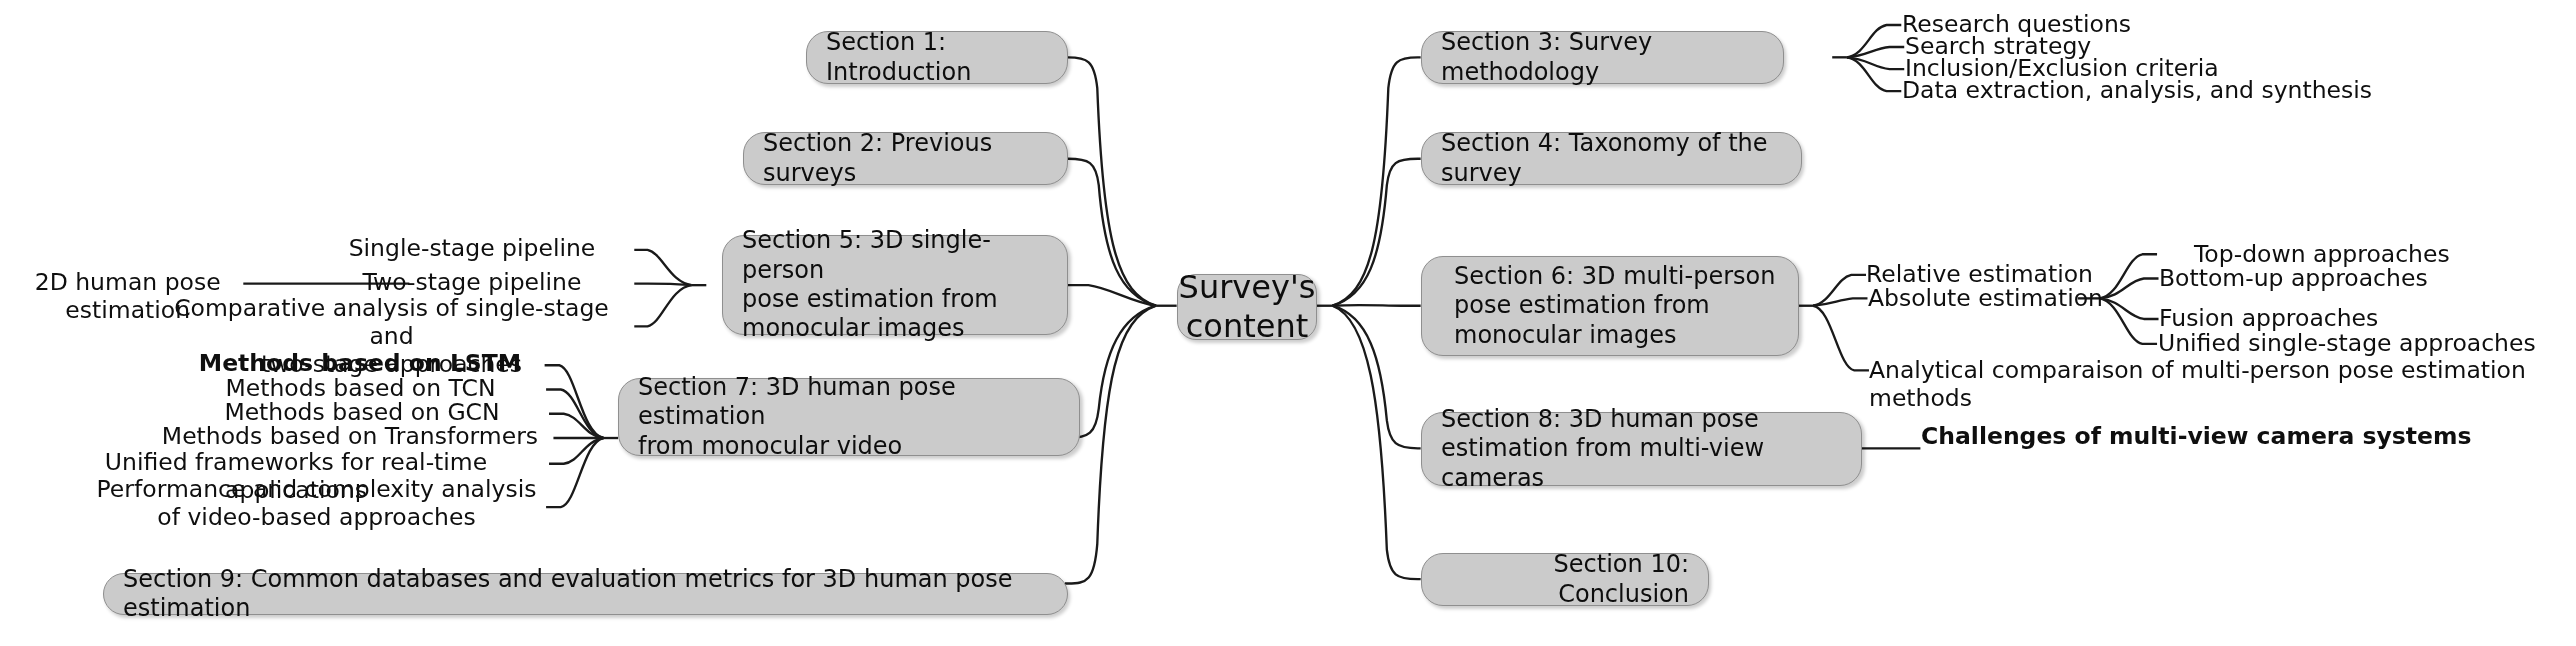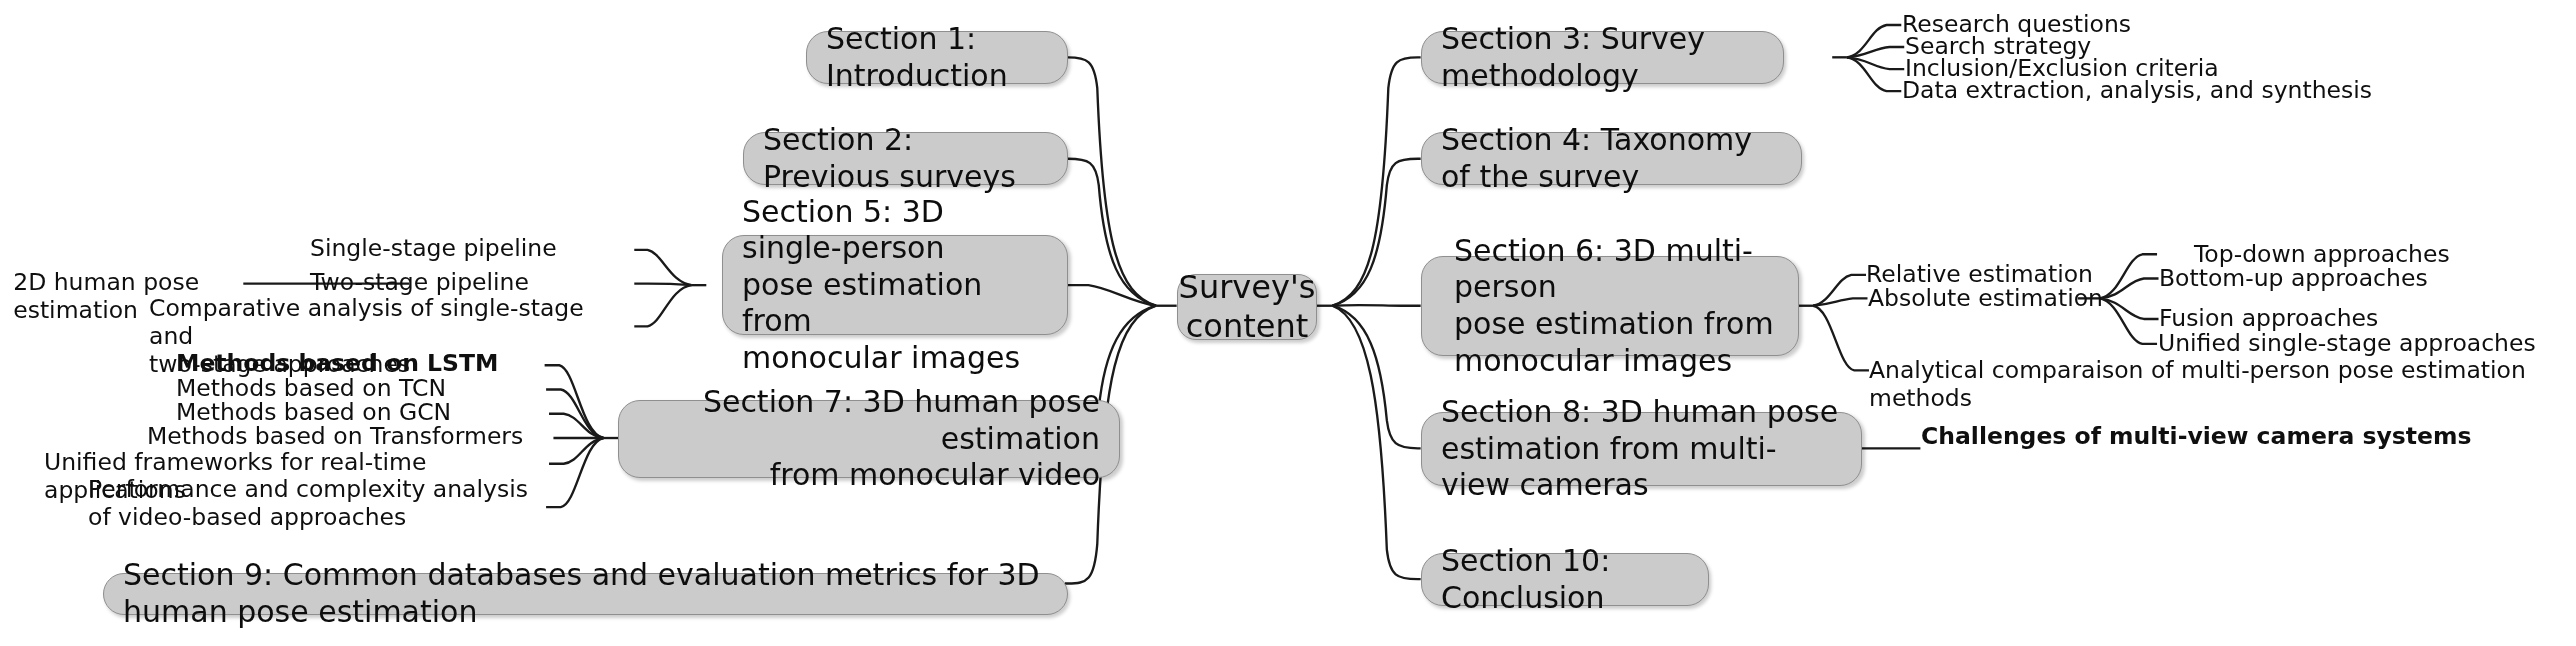--- a/index.html
+++ b/index.html
@@ -26,42 +26,42 @@
   .node{
     position:absolute;
     box-sizing:border-box;
     background:#cbcbcb;
     border:1.8px solid #8f8f8f;
     border-radius:22px;
     box-shadow:2.2px 2.9px 3.7px rgba(0,0,0,0.20);
     display:flex;
     align-items:center;
     color:#0d0d0d;
-    font-size:30px;
+    font-size:24px;
     line-height:1.22;
     padding:0 19px;
     white-space:pre-line;
   }
   .node.center{
     border-radius:19px;
     text-align:center;
     justify-content:center;
     font-size:32px;
   }
 
   
   .leaf{
     position:absolute;
     color:#111111;
     font-size:23.5px;
     line-height:1.20;
     white-space:pre-line;
     color:#0f0f0f;
   }
-  .leaf.r{ text-align:left; }
+  .leaf.r{ text-align:center; }
   .leaf.l{ text-align:left; }
 </style>
 </head>
 <body>
 
 <div id="stage">
 
   <svg id="wires" viewBox="0 0 3503 879">
 
     <path d="M1572,416 C1520,400 1500,330 1492,120 C1488,82 1478,78 1452,78 L1448,78"></path>
@@ -125,21 +125,21 @@
   </svg>
 
   <div class="node" style="left:806px;top:31px;width:262px;height:53px;">Section 1: Introduction</div>
 
   <div class="node" style="left:743px;top:132px;width:325px;height:53px;">Section 2: Previous surveys</div>
 
   <div class="node" style="left:722px;top:235px;width:346px;height:100px;">Section 5: 3D single-person
 pose estimation from
 monocular images</div>
 
-  <div class="node" style="left:618px;top:400px;width:502px;height:78px;text-align:right;">Section 7: 3D human pose estimation
+  <div class="node" style="left:618px;top:378px;width:462px;height:78px;">Section 7: 3D human pose estimation
 from monocular video</div>
 
   <div class="node" style="left:103px;top:557px;width:965px;height:42px;margin-top:16px;">Section 9: Common databases and evaluation metrics for 3D human pose estimation</div>
 
   <div class="leaf r" style="left:310px;top:234px;width:324px;">Single-stage pipeline</div>
 
   <div class="leaf r" style="left:310px;top:268px;width:324px;">Two-stage pipeline</div>
 
   <div class="leaf r" style="left:149px;top:294px;width:485px;">Comparative analysis of single-stage and
 two-stage approaches</div>
@@ -166,21 +166,21 @@
 
   <div class="node" style="left:1421px;top:132px;width:381px;height:53px;">Section 4: Taxonomy of the survey</div>
 
   <div class="node" style="left:1421px;top:256px;width:378px;height:100px;padding-left:32px;">Section 6: 3D multi-person
 pose estimation from
 monocular images</div>
 
   <div class="node" style="left:1421px;top:412px;width:441px;height:74px;">Section 8: 3D human pose
 estimation from multi-view cameras</div>
 
-  <div class="node" style="left:1421px;top:553px;width:288px;height:53px;">Section 10: Conclusion</div>
+  <div class="node" style="left:1421px;top:553px;width:288px;height:53px;text-align:right;">Section 10: Conclusion</div>
 
   <div class="leaf l" style="left:1902px;top:10.3px;width:588px;">Research questions</div>
 
   <div class="leaf l" style="left:1905px;top:32px;width:588px;">Search strategy</div>
 
   <div class="leaf l" style="left:1905px;top:54px;width:588px;">Inclusion/Exclusion criteria</div>
 
   <div class="leaf l" style="left:1902px;top:76px;width:647px;">Data extraction, analysis, and synthesis</div>
 
   <div class="leaf l" style="left:1866px;top:260px;width:294px;">Relative estimation</div>

